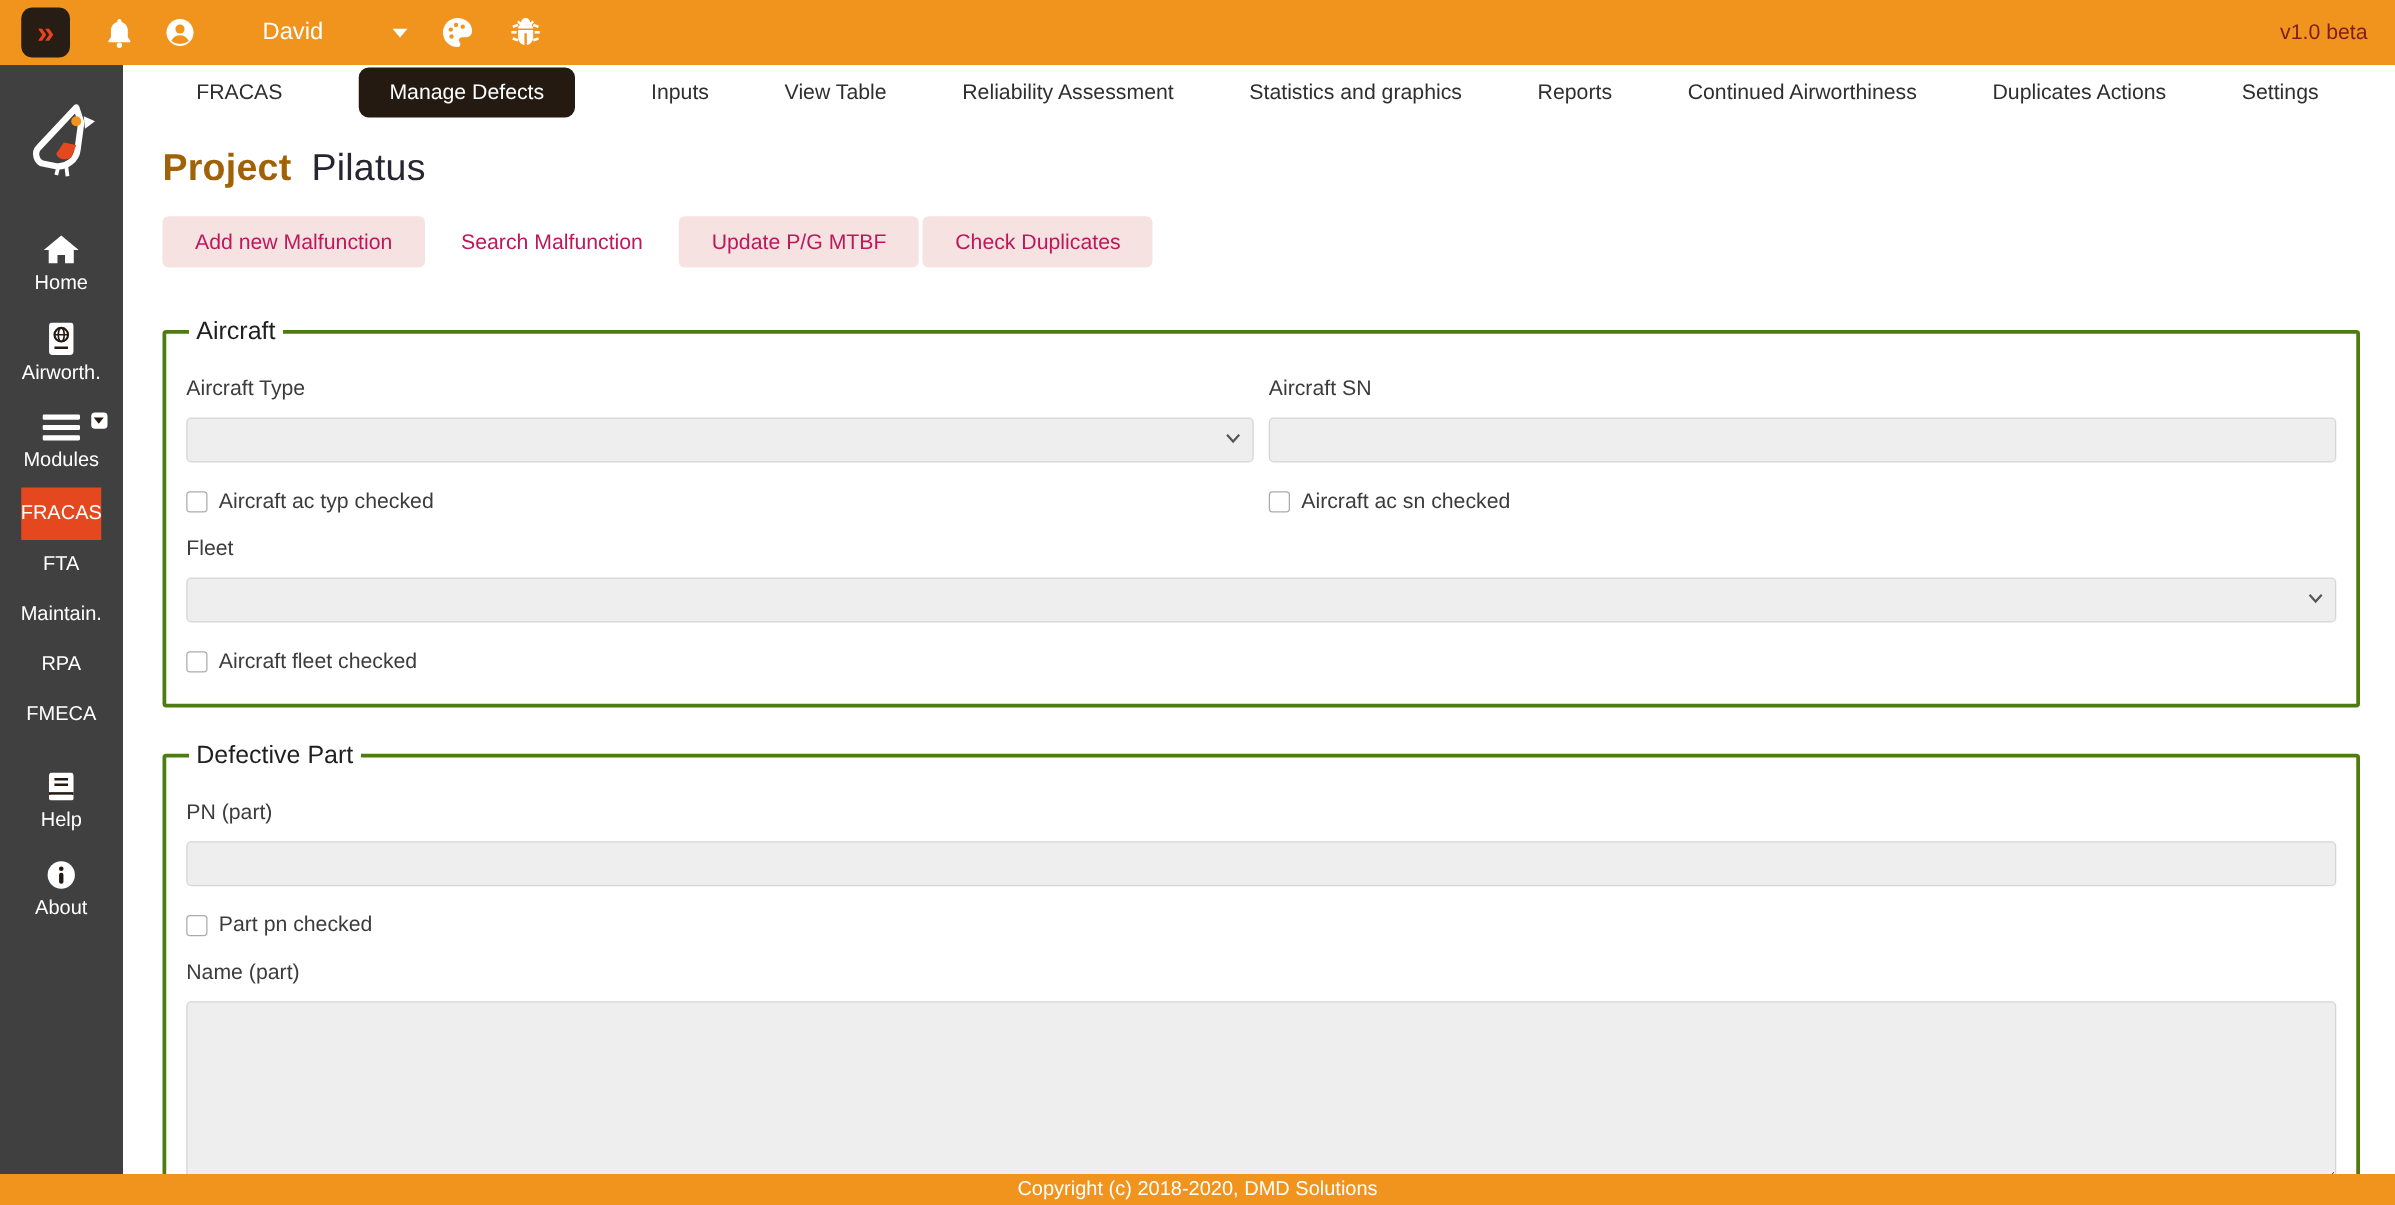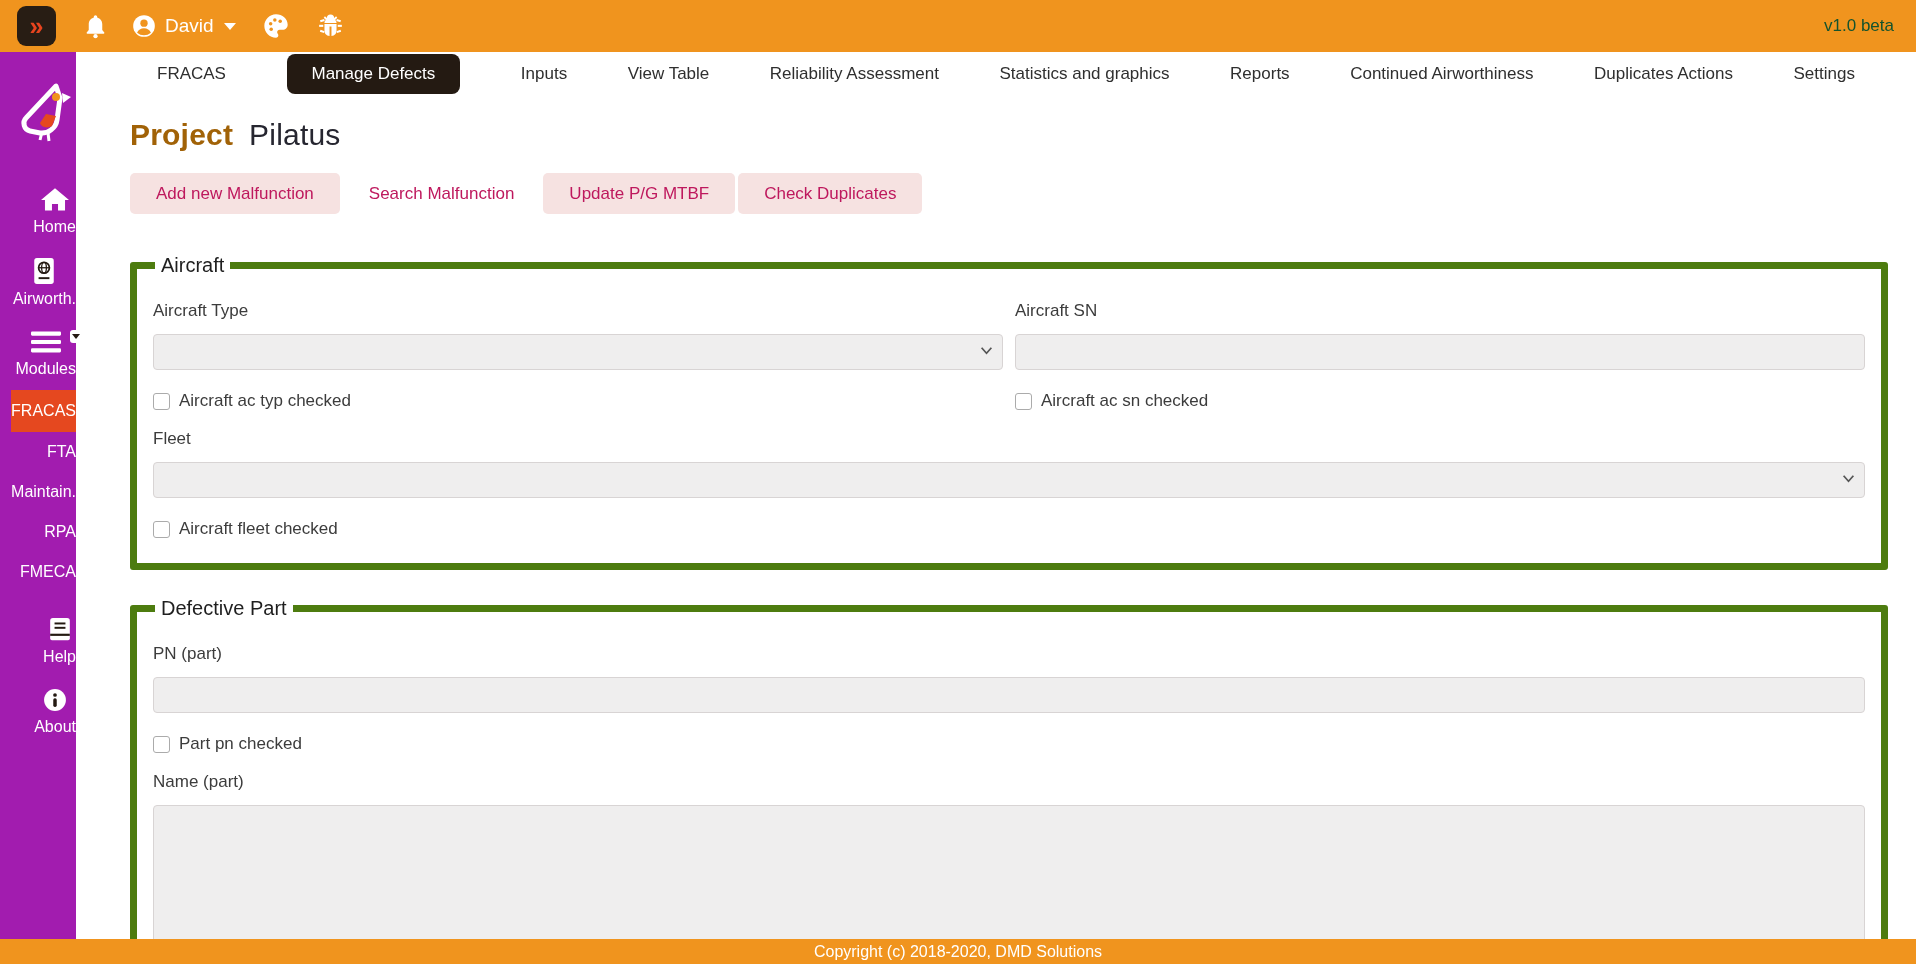--- a/index.html
+++ b/index.html
@@ -6,31 +6,31 @@
   html,body { width:1916px; height:964px; overflow:hidden; background:#fff;
               font-family:"Liberation Sans", sans-serif; }
 
   
   .topbar { position:fixed; left:0; top:0; width:1916px; height:52px;
             background:#F0941E; display:flex; align-items:center; z-index:40; }
   .collapse-btn { width:39px; height:40px; margin-left:17px; background:#281D14;
                   border:none; border-radius:9px; color:#E8441E; font-size:25px;
                   font-weight:bold; line-height:36px; cursor:pointer; }
   .top-icon { margin-left:26px; display:flex; align-items:center; }
-  .usermenu { display:flex; align-items:center; margin-left:22px; cursor:pointer; }
+  .usermenu { display:flex; align-items:center; margin-left:22px; cursor:pointer;gap:45px; }
   .usermenu .uname { color:#fff; font-size:19px; margin-left:8px; }
   .caret { width:0; height:0; border-left:6px solid transparent;
            border-right:6px solid transparent; border-top:7px solid #fff;
            margin-left:10px; }
-  .version { margin-left:auto; margin-right:22px; color:#14532d; font-size:17px; }
-
-  
-  .sidebar { position:fixed; left:0; top:52px; width:76px; height:888px;
-             background:#a21caf; z-index:30; display:flex; flex-direction:column;
-             align-items:flex-end; }
+  .version { margin-left:auto; margin-right:22px; color:#7f1d1d; font-size:17px; }
+
+  
+  .sidebar { position:fixed; left:0; top:52px; width:98px; height:888px;
+             background:#404040; z-index:30; display:flex; flex-direction:column;
+             align-items:center; }
   .logo-wrap { display:flex; justify-content:center; padding:28px 0 34px; }
   .side-item { display:flex; flex-direction:column; align-items:center;
                color:#fff; font-size:16px; padding:10px 0 12px; cursor:pointer; }
   .side-item .icn { margin-bottom:6px; position:relative; }
   .side-item.textonly { padding:11px 0; }
   .side-item.active { background:#E5481F; padding:12px 0; }
   .modflag { position:absolute; right:-22px; top:0px; width:13px; height:13px;
              background:#fff; border-radius:3px; display:flex; align-items:center;
              justify-content:center; }
   .modflag b { width:0; height:0; border-left:4px solid transparent;
@@ -50,21 +50,21 @@
           padding:22px 28px 0 32px; }
   .page-title { font-size:30px; color:#262630; letter-spacing:.2px; }
   .page-title .pfx { color:#a16207; font-weight:800; margin-right:16px; }
 
   .tabs { display:flex; gap:3px; margin-top:21px; }
   .tab { height:41px; display:flex; align-items:center; padding:0 26px;
          background:#F6E2E1; border-radius:5px; font-size:17px; color:#be185d;
          cursor:pointer; white-space:nowrap; }
   .tab.active { background:#fff; }
 
-  fieldset { border:7px solid #4d7c0f; border-radius:3px; padding:6px 16px 24px;
+  fieldset { border:3px solid #4d7c0f; border-radius:3px; padding:6px 16px 24px;
              margin-top:40px; }
   fieldset.second { margin-top:27px; padding-bottom:80px; }
   legend { font-size:20px; color:#1F1F1F; padding:0 6px; margin-left:2px; }
 
   .form-grid { display:grid; grid-template-columns:1fr 1fr; column-gap:12px; }
   .span2 { grid-column:1 / -1; }
   .field label { display:block; font-size:17px; color:#3C3C3C;
                  margin:18px 0 13px; }
   .ctrl, select.ctrl, input.ctrl { width:100%; height:36px; background:#EFEEEE;
         border:1px solid #D8D4D4; border-radius:4px; font-size:16px;

